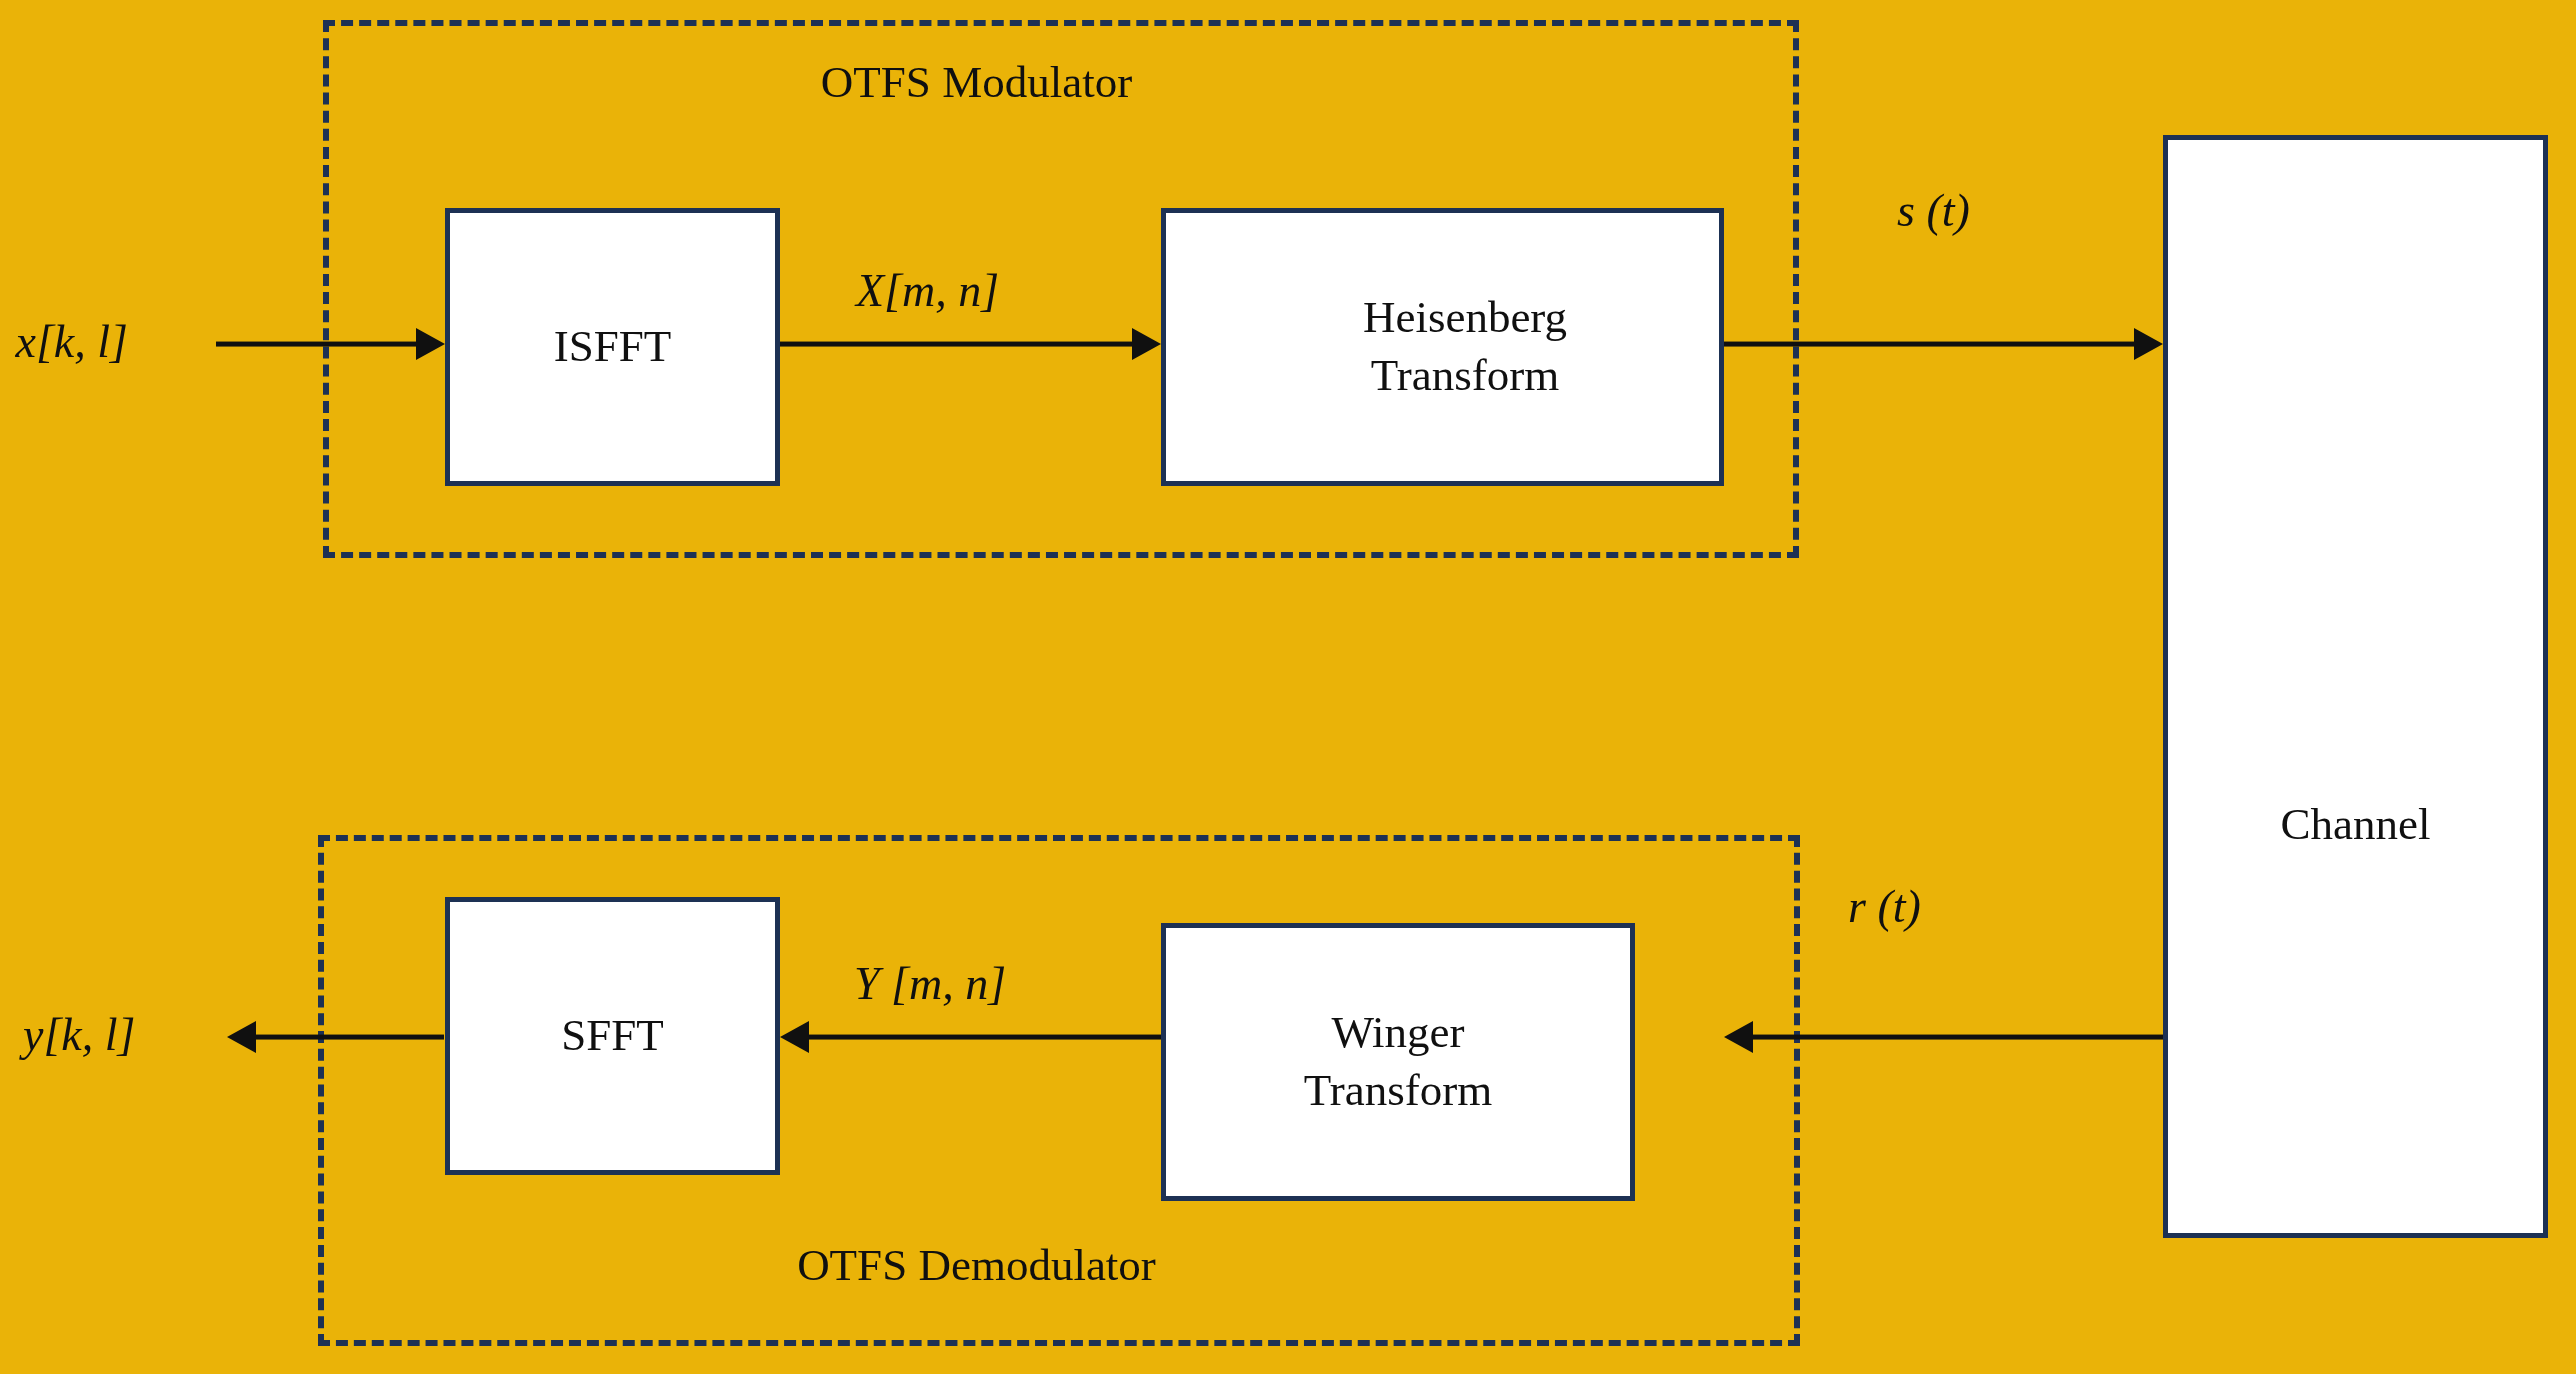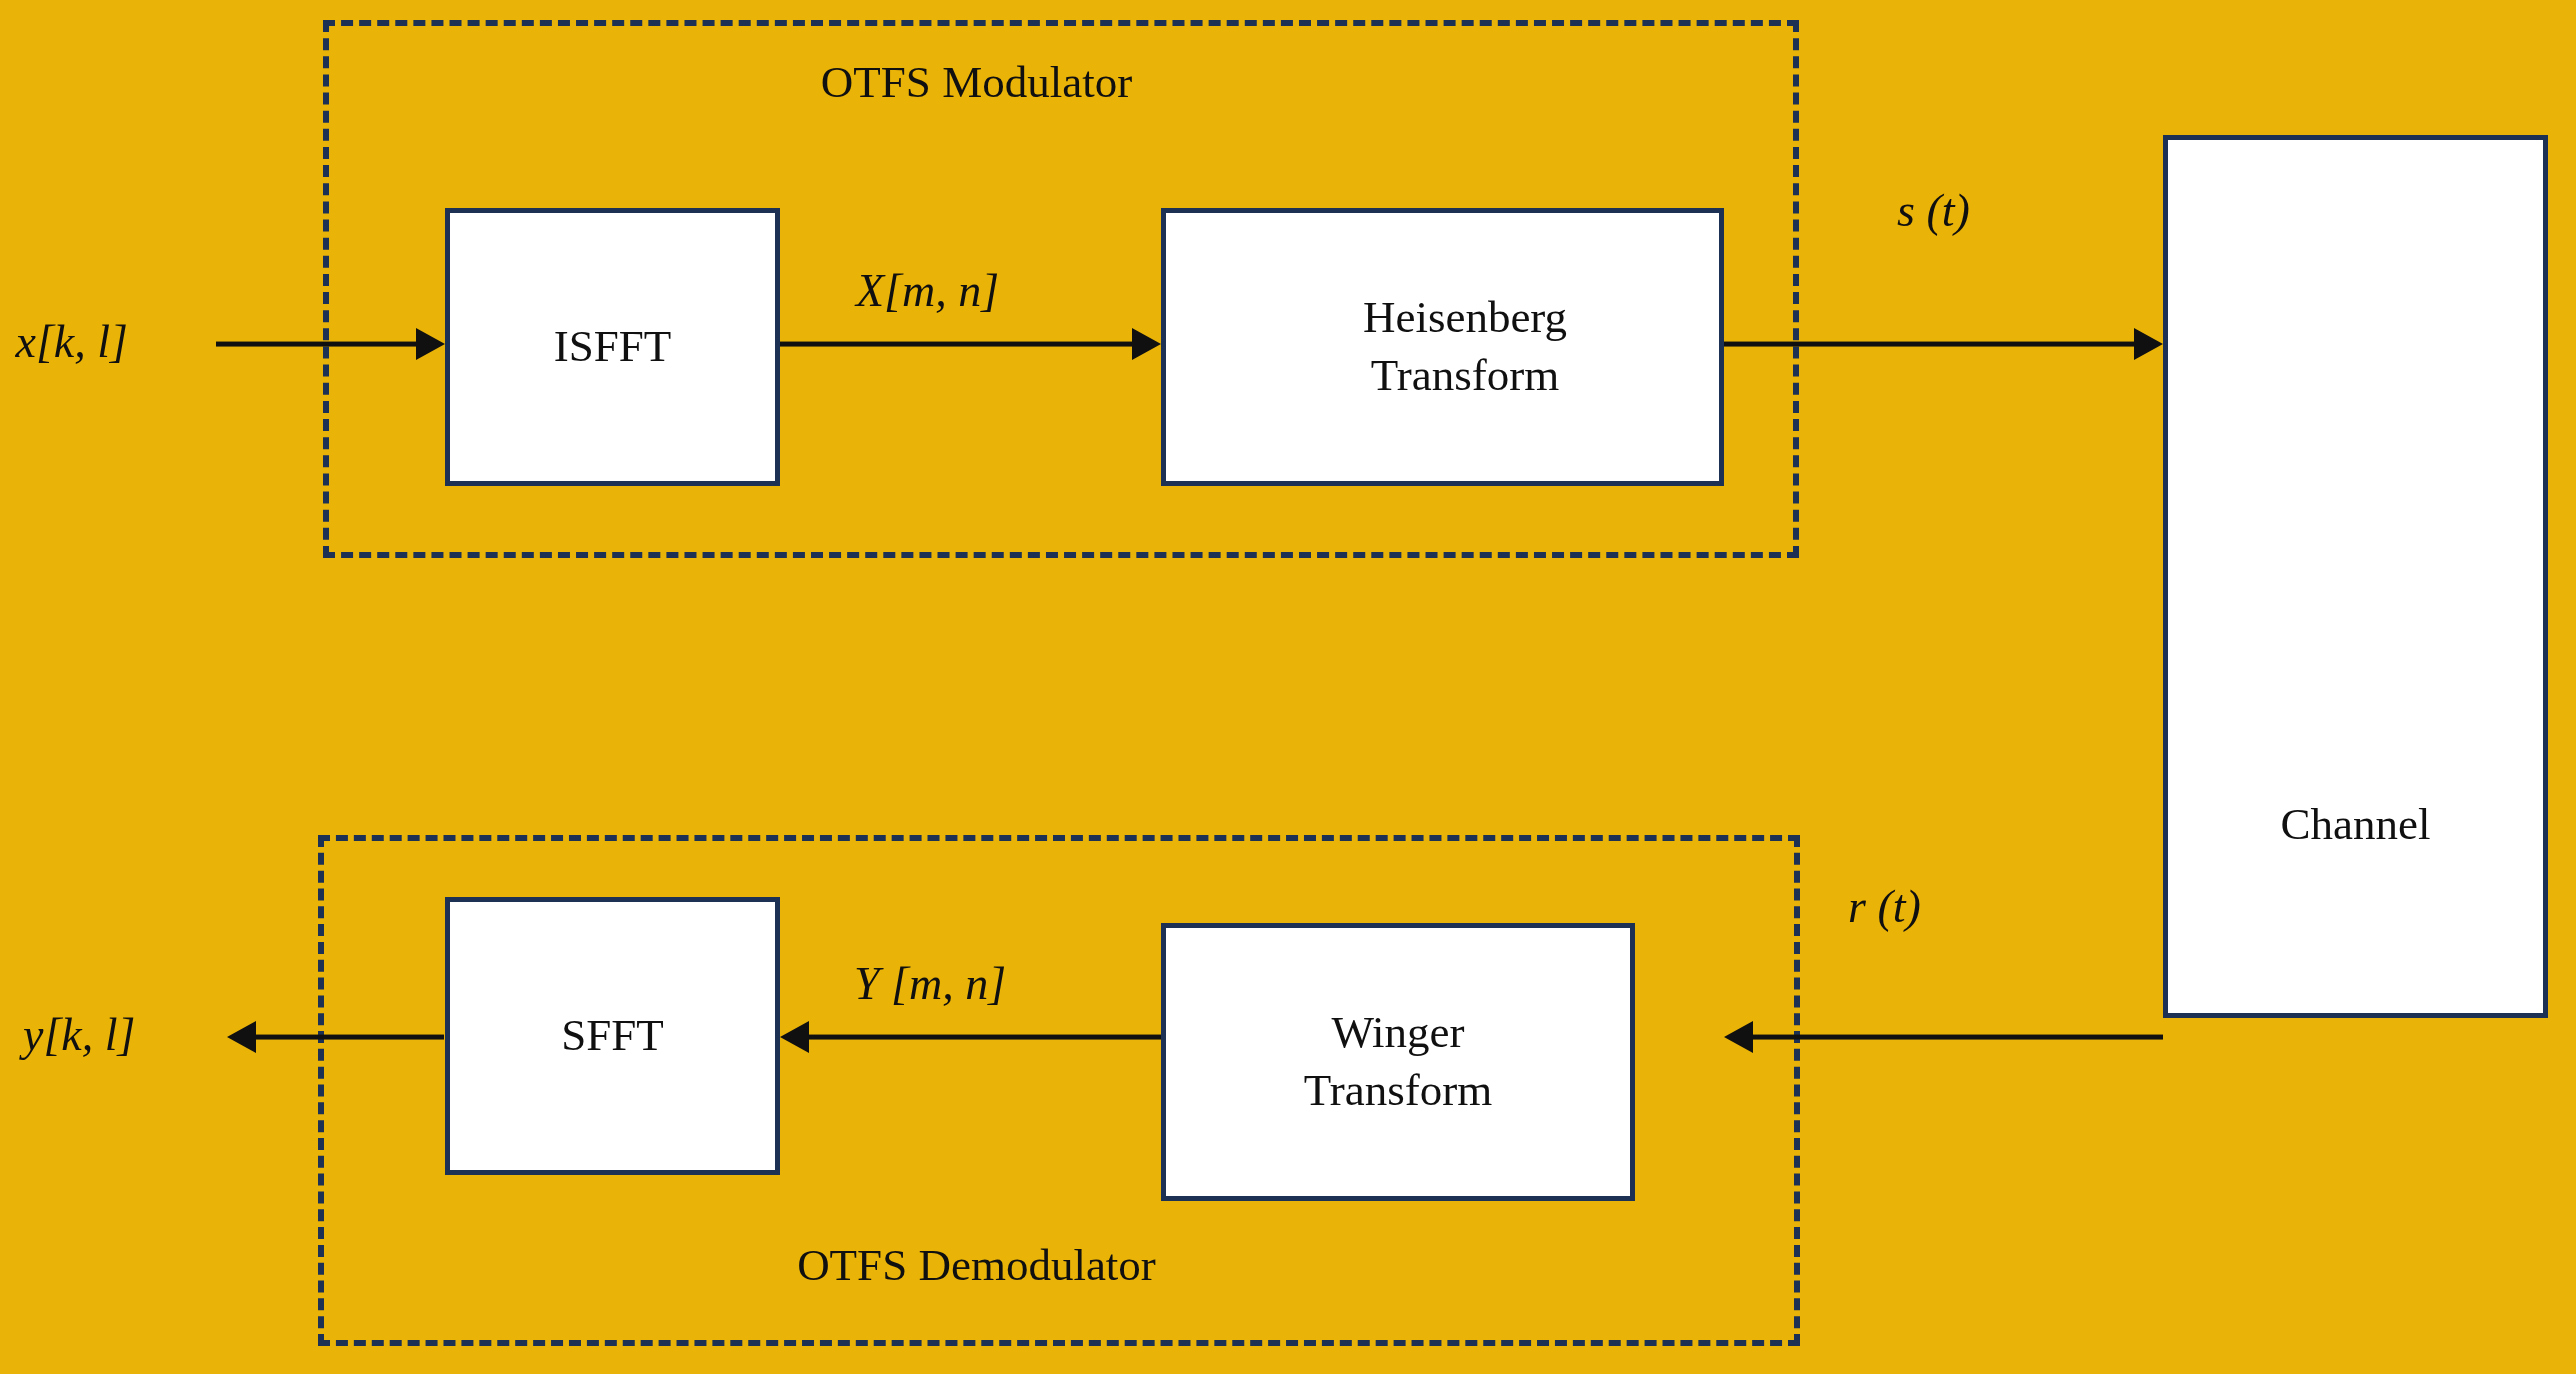--- a/index.html
+++ b/index.html
@@ -97,21 +97,21 @@
 Transform</span>
   </div>
 
   <div class="sig" style="left:1897px;top:184px;">s (t)</div>
 
   <div class="arrow right" style="left:1724px;top:344px;width:439px;">
     <div class="shaft" style="width:413px;"></div>
     <div class="head" style="left:410px;"></div>
   </div>
 
-  <div class="blk" style="left:2163px;top:135px;width:385px;height:883px;padding-left:27px;">
+  <div class="blk" style="left:2163px;top:135px;width:385px;height:1103px;padding-left:27px;">
     <span class="blk-label" style="position:absolute;top:656px;left:0;width:100%;">Channel</span>
   </div>
 
   <div class="dashed-group" style="left:318px;top:835px;width:1482px;height:511px;"></div>
 
   <div class="group-title" style="left:685px;top:1241px;width:583px;">OTFS Demodulator</div>
 
   <div class="sig" style="left:23px;top:1008px;">y[k, l]</div>
 
   <div class="arrow left" style="left:227px;top:1037px;width:217px;">

